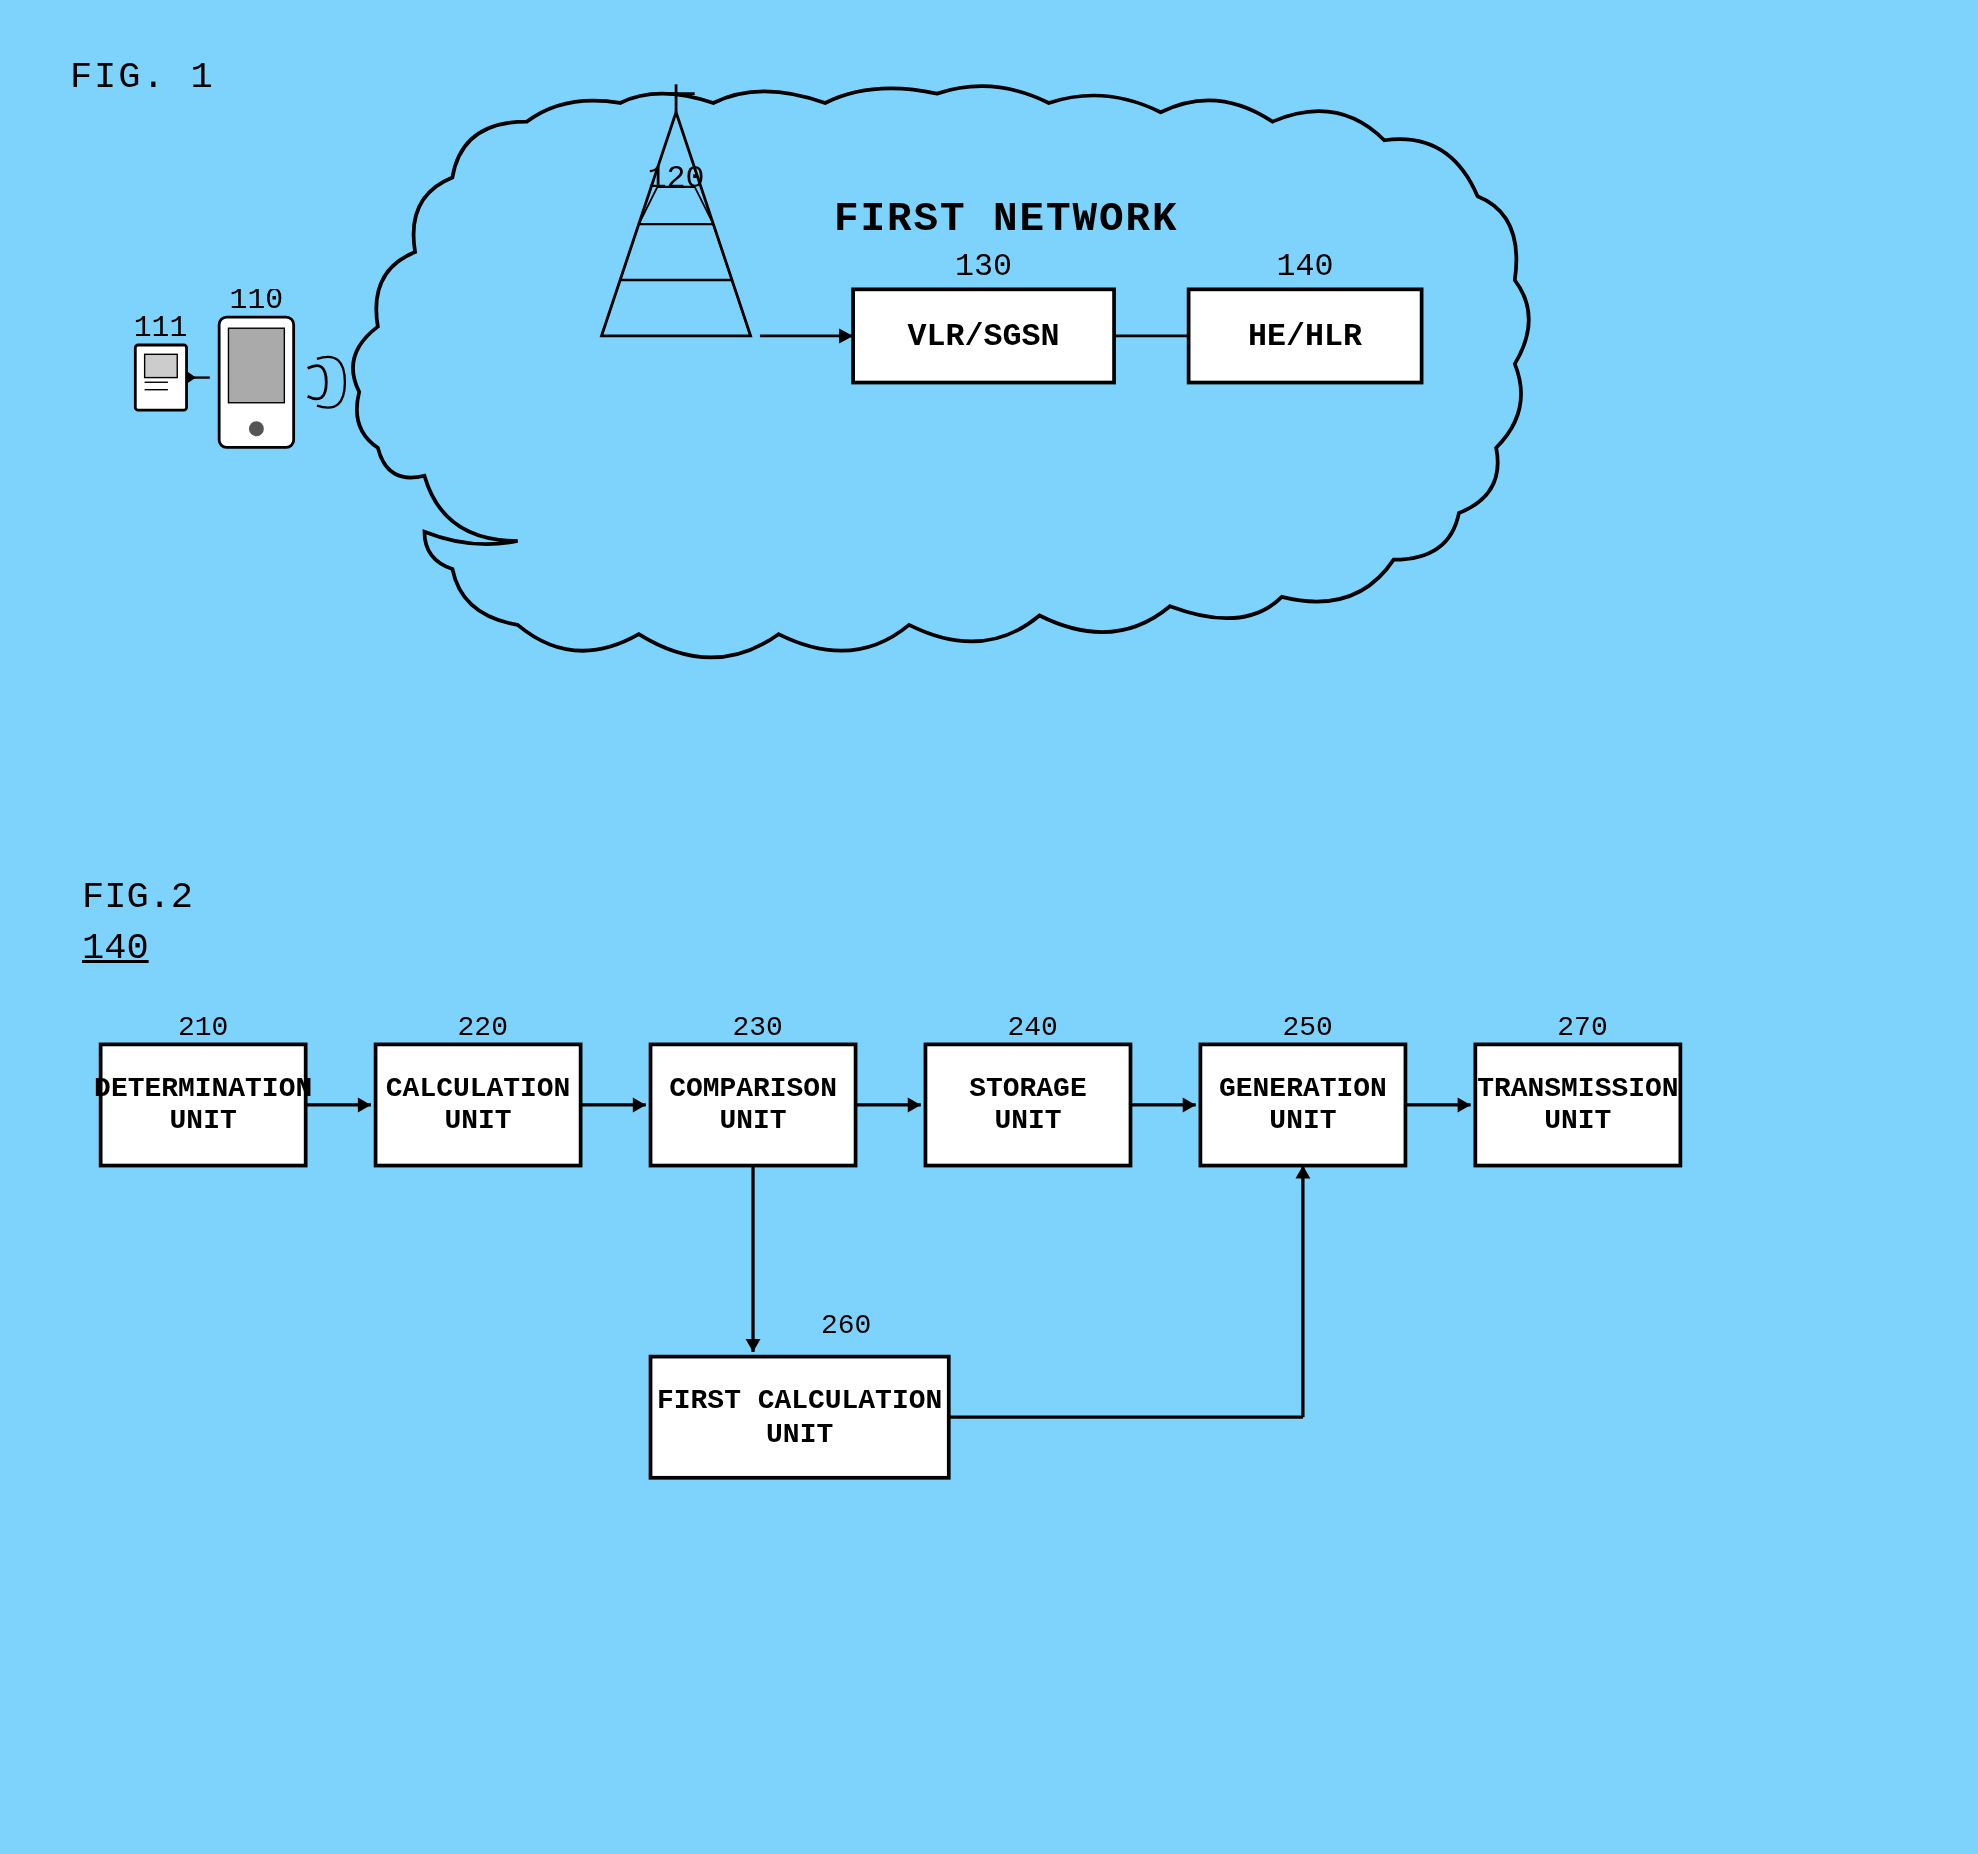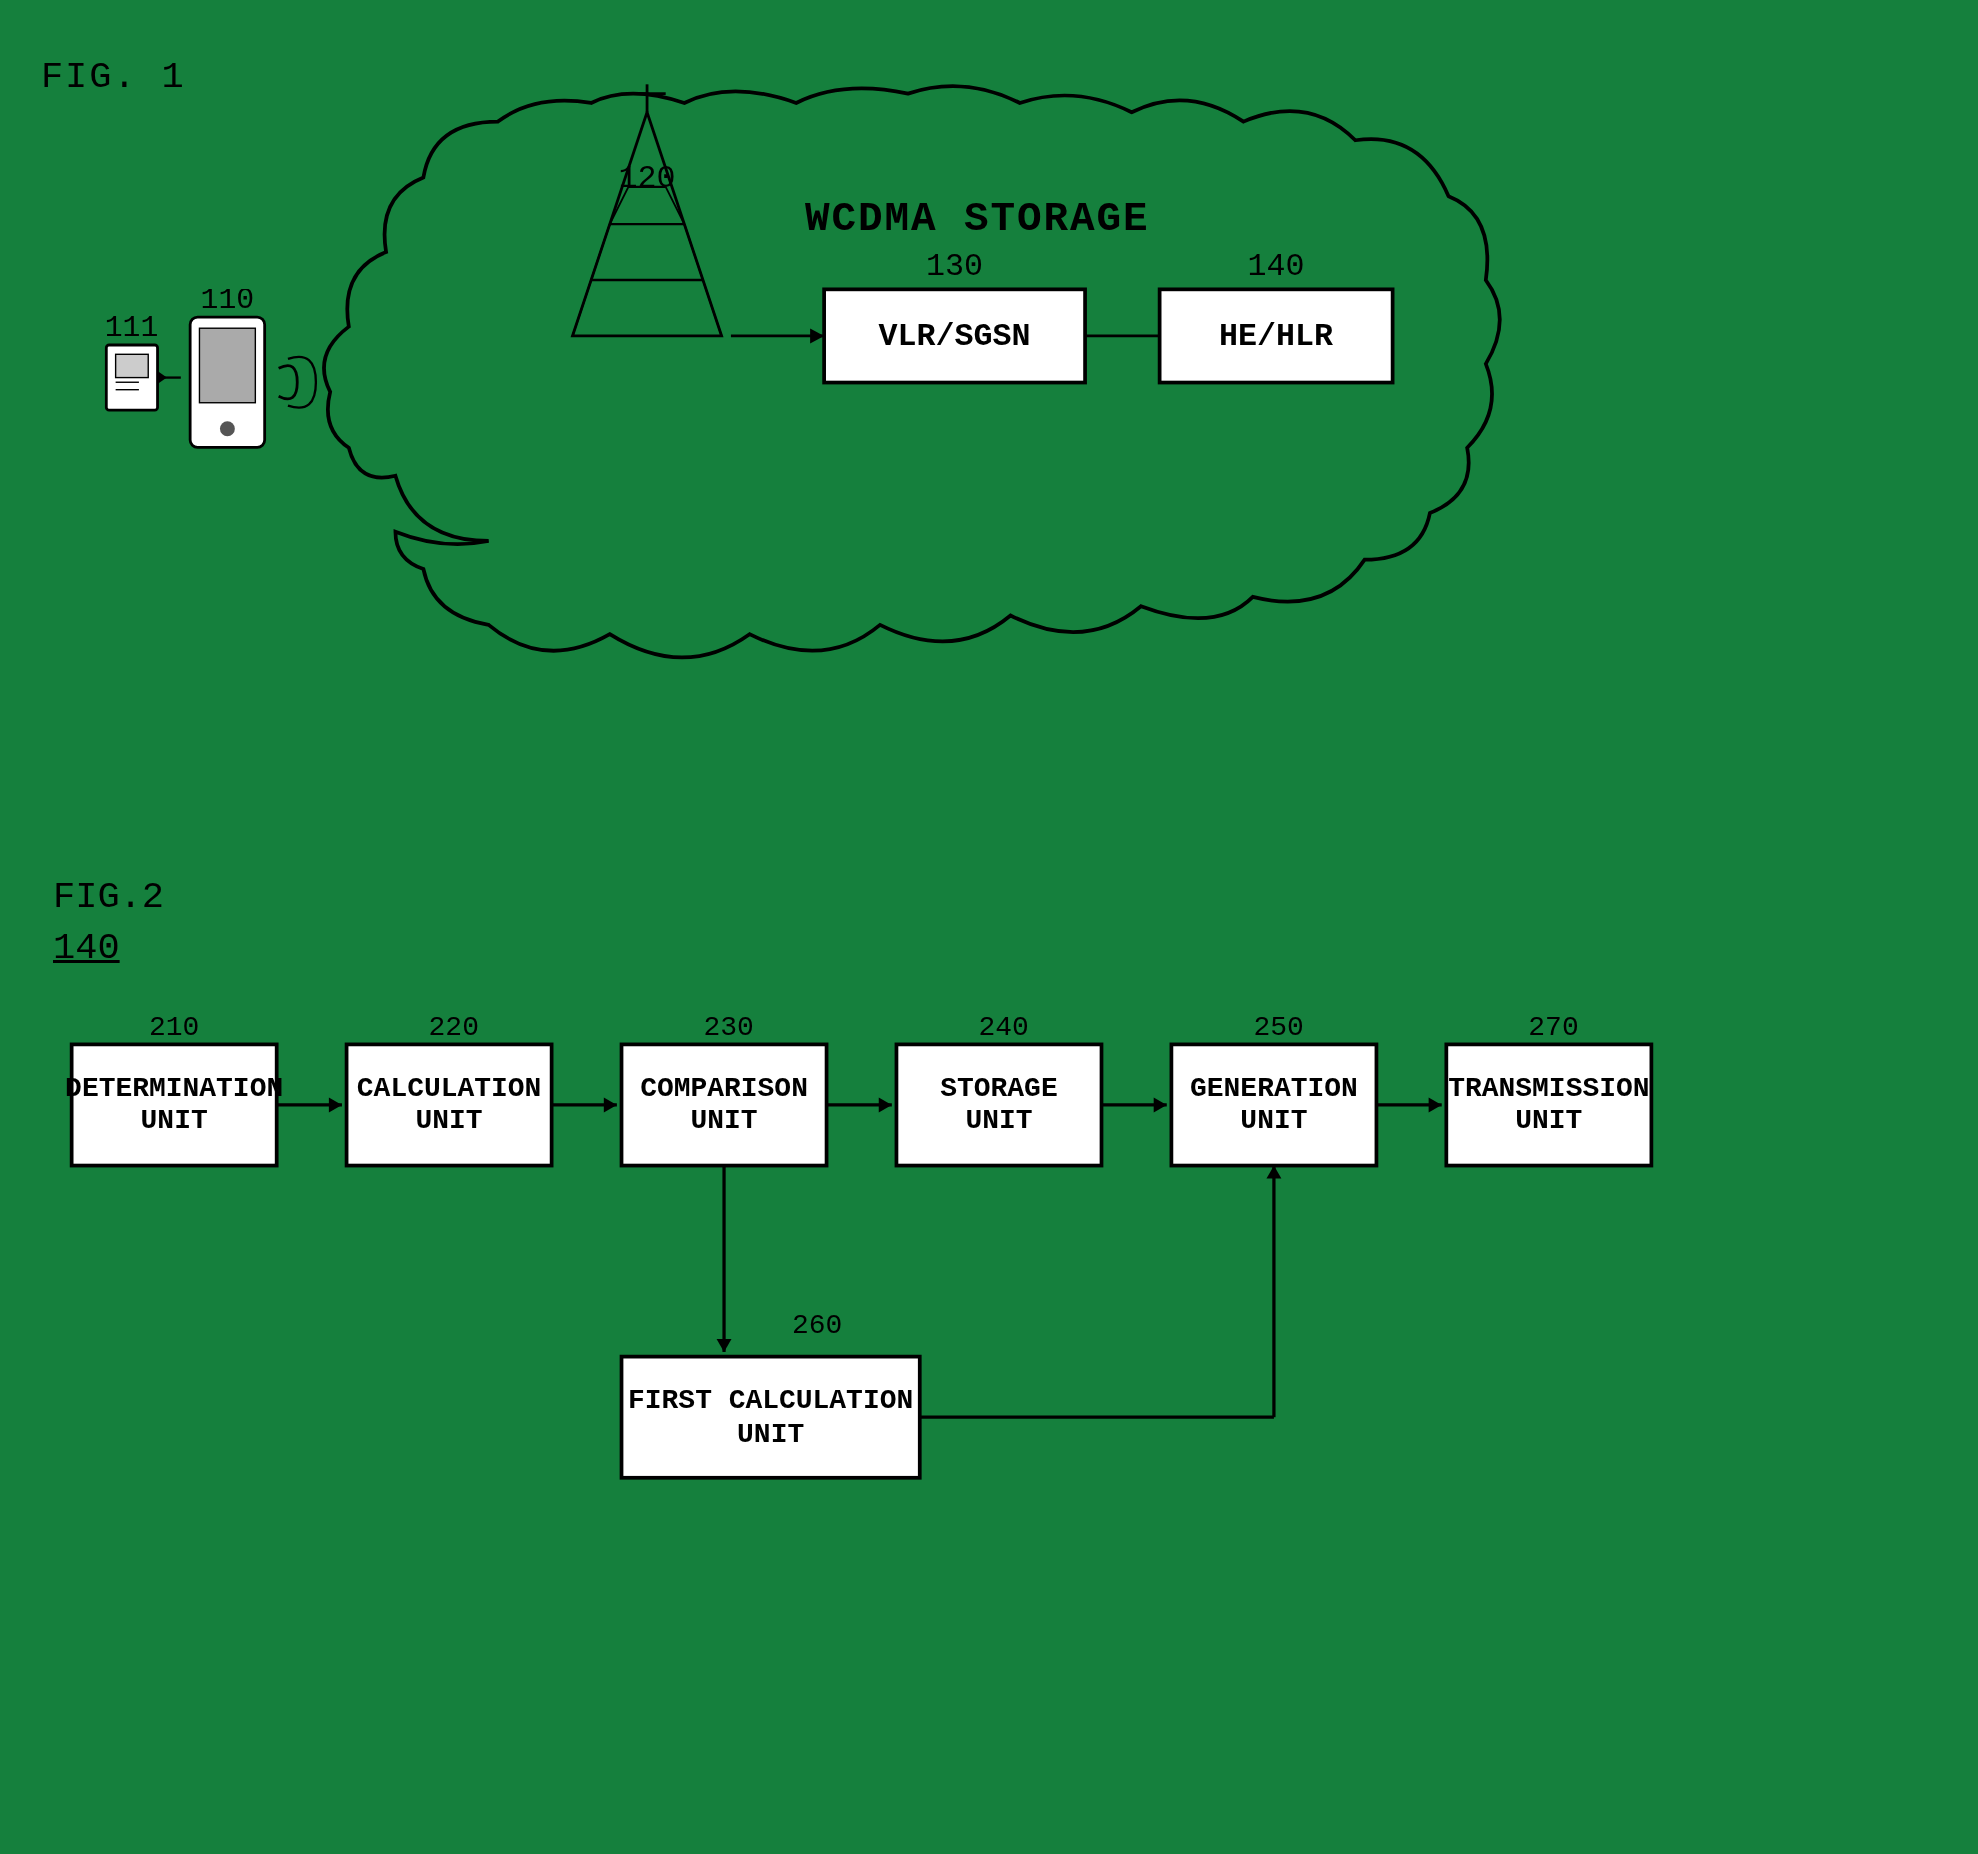--- a/index.html
+++ b/index.html
@@ -9,22 +9,22 @@
       width: 1978px;
       height: 1854px;
       position: relative;
       overflow: hidden;
     }
 
     .page-container {
       width: 1978px;
       height: 1854px;
       position: relative;
-      background: #15803d;
-      padding: 56px 41px;
+      background: #7dd3fc;
+      padding: 56px 70px;
     }
 
     .fig-label {
       font-size: 37px;
       font-weight: normal;
       margin-bottom: 18.6px;
       letter-spacing: 1.9px;
     }
 
     
@@ -146,21 +146,21 @@
       <line x1="840" y1="280" x2="920" y2="280" stroke="#000" stroke-width="3"></line>
 
       <rect x="920" y="230" width="250" height="100" fill="white" stroke="#000" stroke-width="4"></rect>
       <text x="1045" y="290" text-anchor="middle" font-family="Courier New" font-size="34" font-weight="bold">HE/HLR</text>
 
       <text x="370" y="120" text-anchor="middle" font-family="Courier New" font-size="34">120</text>
       <text x="700" y="215" text-anchor="middle" font-family="Courier New" font-size="34">130</text>
       <text x="1045" y="215" text-anchor="middle" font-family="Courier New" font-size="34">140</text>
     </svg>
 
-    <div class="wcdma-label">WCDMA STORAGE</div>
+    <div class="wcdma-label">FIRST NETWORK</div>
 
     <svg style="position:absolute; left:56px; top:233px;" width="326" height="261" viewBox="0 0 350 280">
 
       <rect x="10" y="60" width="55" height="70" fill="white" stroke="#000" stroke-width="3" rx="3"></rect>
       <rect x="20" y="70" width="35" height="25" fill="#ccc" stroke="#000" stroke-width="1.5"></rect>
       <line x1="20" y1="100" x2="45" y2="100" stroke="#000" stroke-width="1.5"></line>
       <line x1="20" y1="108" x2="45" y2="108" stroke="#000" stroke-width="1.5"></line>
       <text x="37" y="50" text-anchor="middle" font-family="Courier New" font-size="32">111</text>
 
       <polygon points="75,95 65,88 65,102" fill="#000"></polygon>

